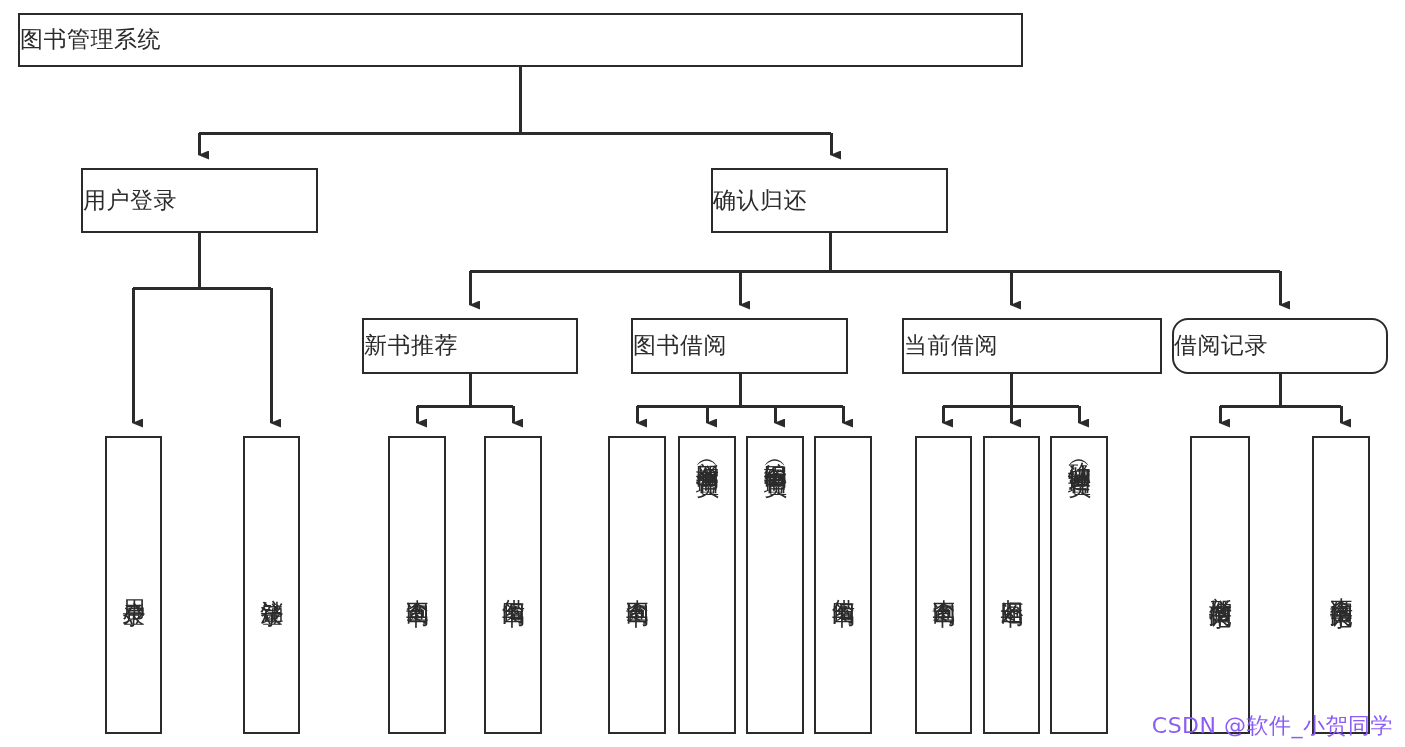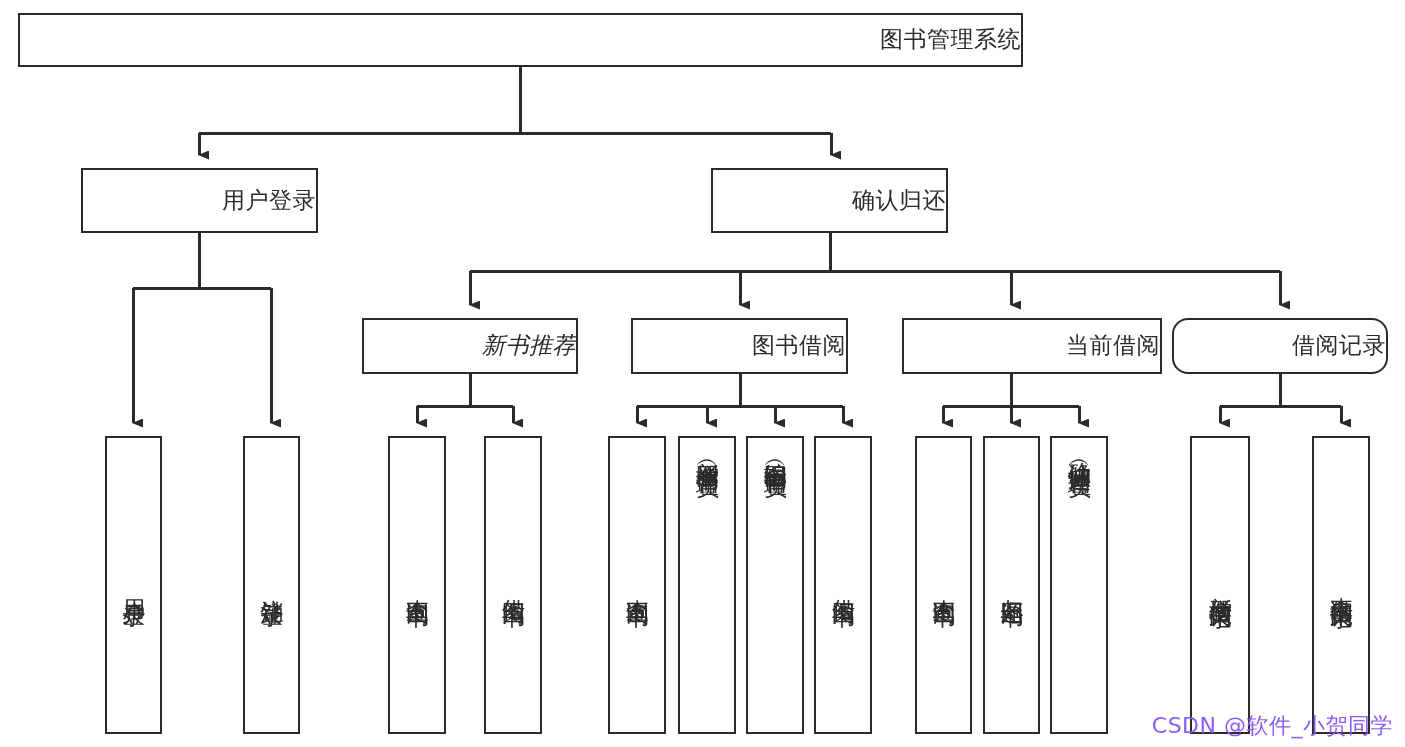--- a/index.html
+++ b/index.html
@@ -26,21 +26,21 @@
     width: 1405px;
     height: 747px;
   }
   .node-box {
     position: absolute;
     box-sizing: border-box;
     background: #ffffff;
     border: 2.5px solid #2b2b2b;
     display: flex;
     align-items: center;
-    justify-content: flex-end;
+    justify-content: flex-start;
     overflow: hidden;
   }
   .node-label-h {
     font-size: 23px;
     color: #2b2b2b;
     letter-spacing: 0.5px;
     line-height: 1.1;
     white-space: nowrap;
   }
   .node-box.leaf {
@@ -132,24 +132,24 @@
     <span class="node-label-h">图书管理系统</span>
   </div>
 
   <div class="node-box" id="box-l1-0" style="left: 81px; top: 168px; width: 237px; height: 65px;">
     <span class="node-label-h">用户登录</span>
   </div>
   <div class="node-box" id="box-l1-1" style="left: 711px; top: 168px; width: 237px; height: 65px;">
     <span class="node-label-h">确认归还</span>
   </div>
 
-  <div class="node-box" id="box-l2-0" style="left: 362px; top: 318px; width: 216px; height: 56px; font-style: italic;">
+  <div class="node-box" id="box-l2-0" style="left: 362px; top: 318px; width: 216px; height: 56px;">
     <span class="node-label-h">新书推荐</span>
   </div>
-  <div class="node-box" id="box-l2-1" style="left: 631px; top: 318px; width: 217px; height: 56px; padding-left: 20px;">
+  <div class="node-box" id="box-l2-1" style="left: 631px; top: 318px; width: 217px; height: 56px;">
     <span class="node-label-h">图书借阅</span>
   </div>
   <div class="node-box" id="box-l2-2" style="left: 902px; top: 318px; width: 260px; height: 56px;">
     <span class="node-label-h">当前借阅</span>
   </div>
   <div class="node-box" id="box-l2-3" style="left: 1172px; top: 318px; width: 216px; height: 56px; border-radius: 16px;">
     <span class="node-label-h">借阅记录</span>
   </div>
 
   <div class="node-box leaf centered" id="box-leaf-0" style="left: 105px; top: 436px; width: 57px; height: 298px;">

